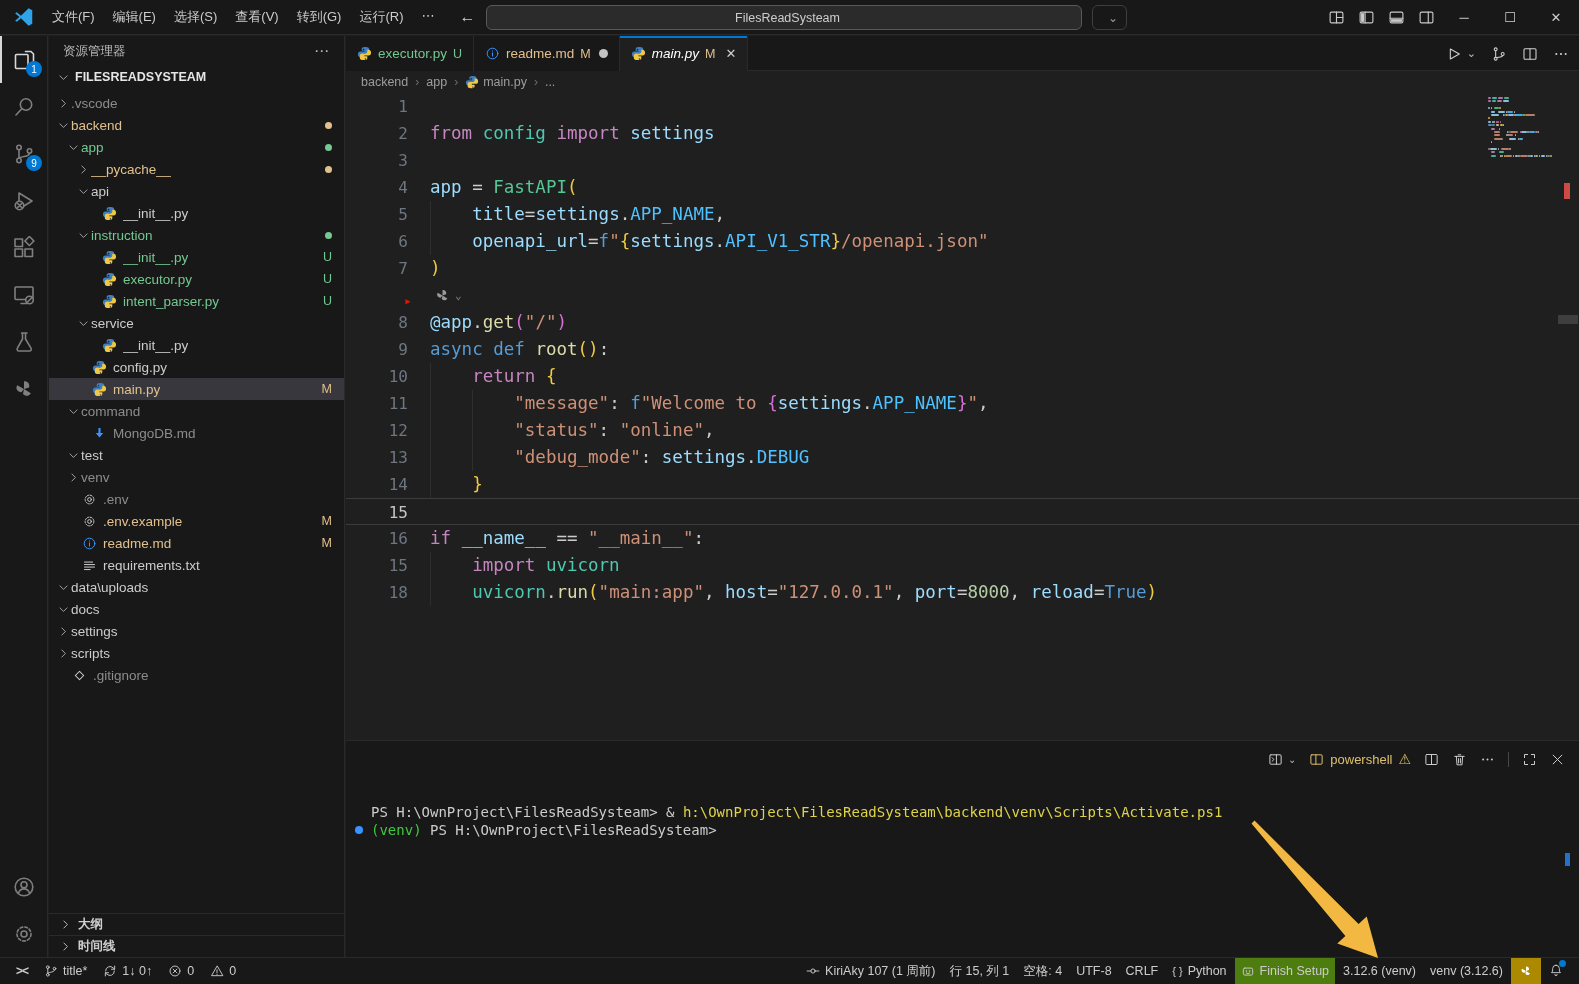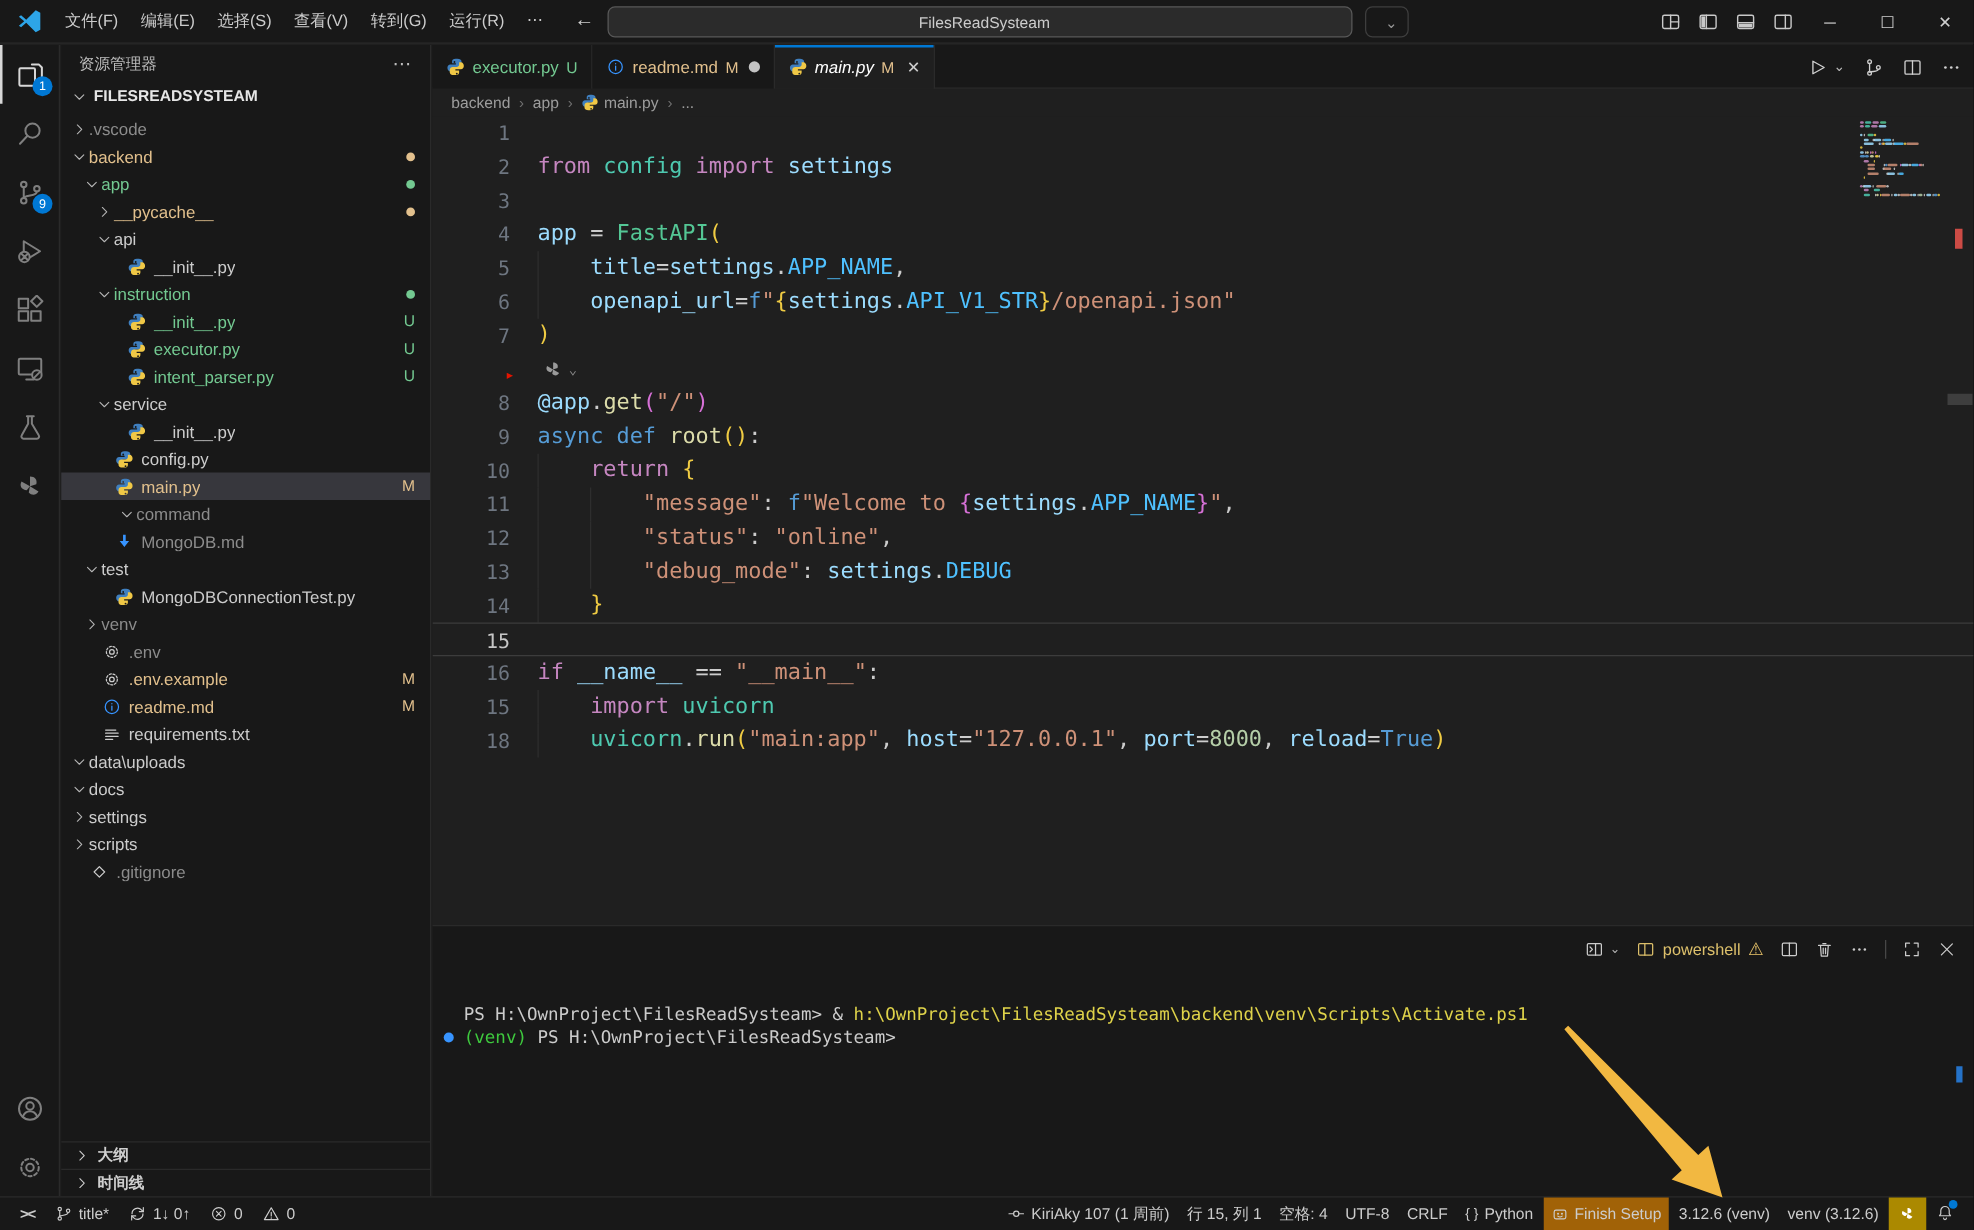--- a/index.html
+++ b/index.html
@@ -100,21 +100,21 @@
   .term-line{position:relative;white-space:pre;}
   .term-dot{position:absolute;left:-16px;top:5px;width:8px;height:8px;border-radius:50%;background:#3794ff;}
   .term-scroll{position:absolute;right:9px;top:112px;width:5px;height:13px;background:#2472c8;}
 
   
   .statusbar{position:absolute;left:0;right:0;bottom:0;height:27px;background:#181818;border-top:1px solid #2a2a2a;display:flex;align-items:center;padding:0 10px;font-size:12.5px;color:#cccccc;z-index:20;}
   .sb-left{display:flex;align-items:center;gap:4px;}
   .sb-right{margin-left:auto;display:flex;align-items:center;gap:2px;height:27px;}
   .sb-item{display:flex;align-items:center;gap:5px;padding:0 6px;height:27px;white-space:nowrap;}
   .sb-item .ico{font-size:14px;}
-  .sb-item.highlight{background:#a16207;}
+  .sb-item.highlight{background:#4d7c0f;}
   .sb-item.gold{background:#ab8900;color:#ffffff;padding:0 8px;}
   .sb-remote{font-weight:bold;letter-spacing:-1px;font-size:12px;}
   .bell-wrap{position:relative;}
   .bell-dotb{position:absolute;right:-3px;top:-3px;width:7px;height:7px;border-radius:50%;background:#0078d4;}
 
   
   .annot{position:absolute;left:0;top:0;width:1579px;height:984px;pointer-events:none;z-index:50;}
 </style>
 </head>
 <body>
@@ -443,21 +443,21 @@
             <svg viewBox="0 0 16 16">
               <path fill="#3f7fbf" stroke="none" d="M8 1C6 1 5 1.8 5 3.2V5h3.2v.9H3.5C2 5.9 1 7.1 1 8.7c0 1.7 1 3.2 2.5 3.2H5v-1.8C5 8.9 6 8 7.3 8h3.2C11.8 8 13 7 13 5.6V3.2C13 1.8 11.5 1 9.5 1H8zm-1 2a.8.8 0 110 1.6A.8.8 0 017 3z"></path>
               <path fill="#f0c846" stroke="none" d="M8 15c2 0 3-.8 3-2.2V11H7.8v-.9h4.7c1.5 0 2.5-1.2 2.5-2.8 0-1.7-1-3.2-2.5-3.2H11v1.8C11 7.1 10 8 8.7 8H5.5C4.2 8 3 9 3 10.4v2.4C3 14.2 4.5 15 6.5 15H8zm1-2a.8.8 0 110 1.6A.8.8 0 019 13z"></path>
             </svg>
           </span>
           <div class="tree-label" style="color: rgb(226, 192, 141);">main.py</div>
           <div class="tree-right">
             <div style="color: rgb(226, 192, 141);">M</div>
           </div>
         </div>
-        <div class="tree-row" style="padding-left: 16px; margin-left: 28px;">
+        <div class="tree-row" style="padding-left: 16px;">
           <div class="tree-chev ico">
             <svg viewBox="0 0 24 24">
               <path d="M5.5 9l6.5 6.5L18.5 9"></path>
             </svg>
           </div>
           <div class="tree-label" style="color: rgb(140, 140, 140);">command</div>
           <div class="tree-right"></div>
         </div>
         <div class="tree-row" style="padding-left: 26px;">
           <div class="tree-chev"></div>
@@ -469,31 +469,20 @@
           <div class="tree-label" style="color: rgb(140, 140, 140);">MongoDB.md</div>
           <div class="tree-right"></div>
         </div>
         <div class="tree-row" style="padding-left: 16px;">
           <div class="tree-chev ico">
             <svg viewBox="0 0 24 24">
               <path d="M5.5 9l6.5 6.5L18.5 9"></path>
             </svg>
           </div>
           <div class="tree-label" style="color: rgb(204, 204, 204);">test</div>
-          <div class="tree-right"></div>
-        </div>
-        <div class="tree-row" style="padding-left: 26px;">
-          <div class="tree-chev"></div>
-          <span class="ico tree-ico">
-            <svg viewBox="0 0 16 16">
-              <path fill="#3f7fbf" stroke="none" d="M8 1C6 1 5 1.8 5 3.2V5h3.2v.9H3.5C2 5.9 1 7.1 1 8.7c0 1.7 1 3.2 2.5 3.2H5v-1.8C5 8.9 6 8 7.3 8h3.2C11.8 8 13 7 13 5.6V3.2C13 1.8 11.5 1 9.5 1H8zm-1 2a.8.8 0 110 1.6A.8.8 0 017 3z"></path>
-              <path fill="#f0c846" stroke="none" d="M8 15c2 0 3-.8 3-2.2V11H7.8v-.9h4.7c1.5 0 2.5-1.2 2.5-2.8 0-1.7-1-3.2-2.5-3.2H11v1.8C11 7.1 10 8 8.7 8H5.5C4.2 8 3 9 3 10.4v2.4C3 14.2 4.5 15 6.5 15H8zm1-2a.8.8 0 110 1.6A.8.8 0 019 13z"></path>
-            </svg>
-          </span>
-          <div class="tree-label" style="color: rgb(204, 204, 204);">MongoDBConnectionTest.py</div>
           <div class="tree-right"></div>
         </div>
         <div class="tree-row" style="padding-left: 16px;">
           <div class="tree-chev ico">
             <svg viewBox="0 0 24 24">
               <path d="M9 5.5 15.5 12 9 18.5"></path>
             </svg>
           </div>
           <div class="tree-label" style="color: rgb(140, 140, 140);">venv</div>
           <div class="tree-right"></div>

